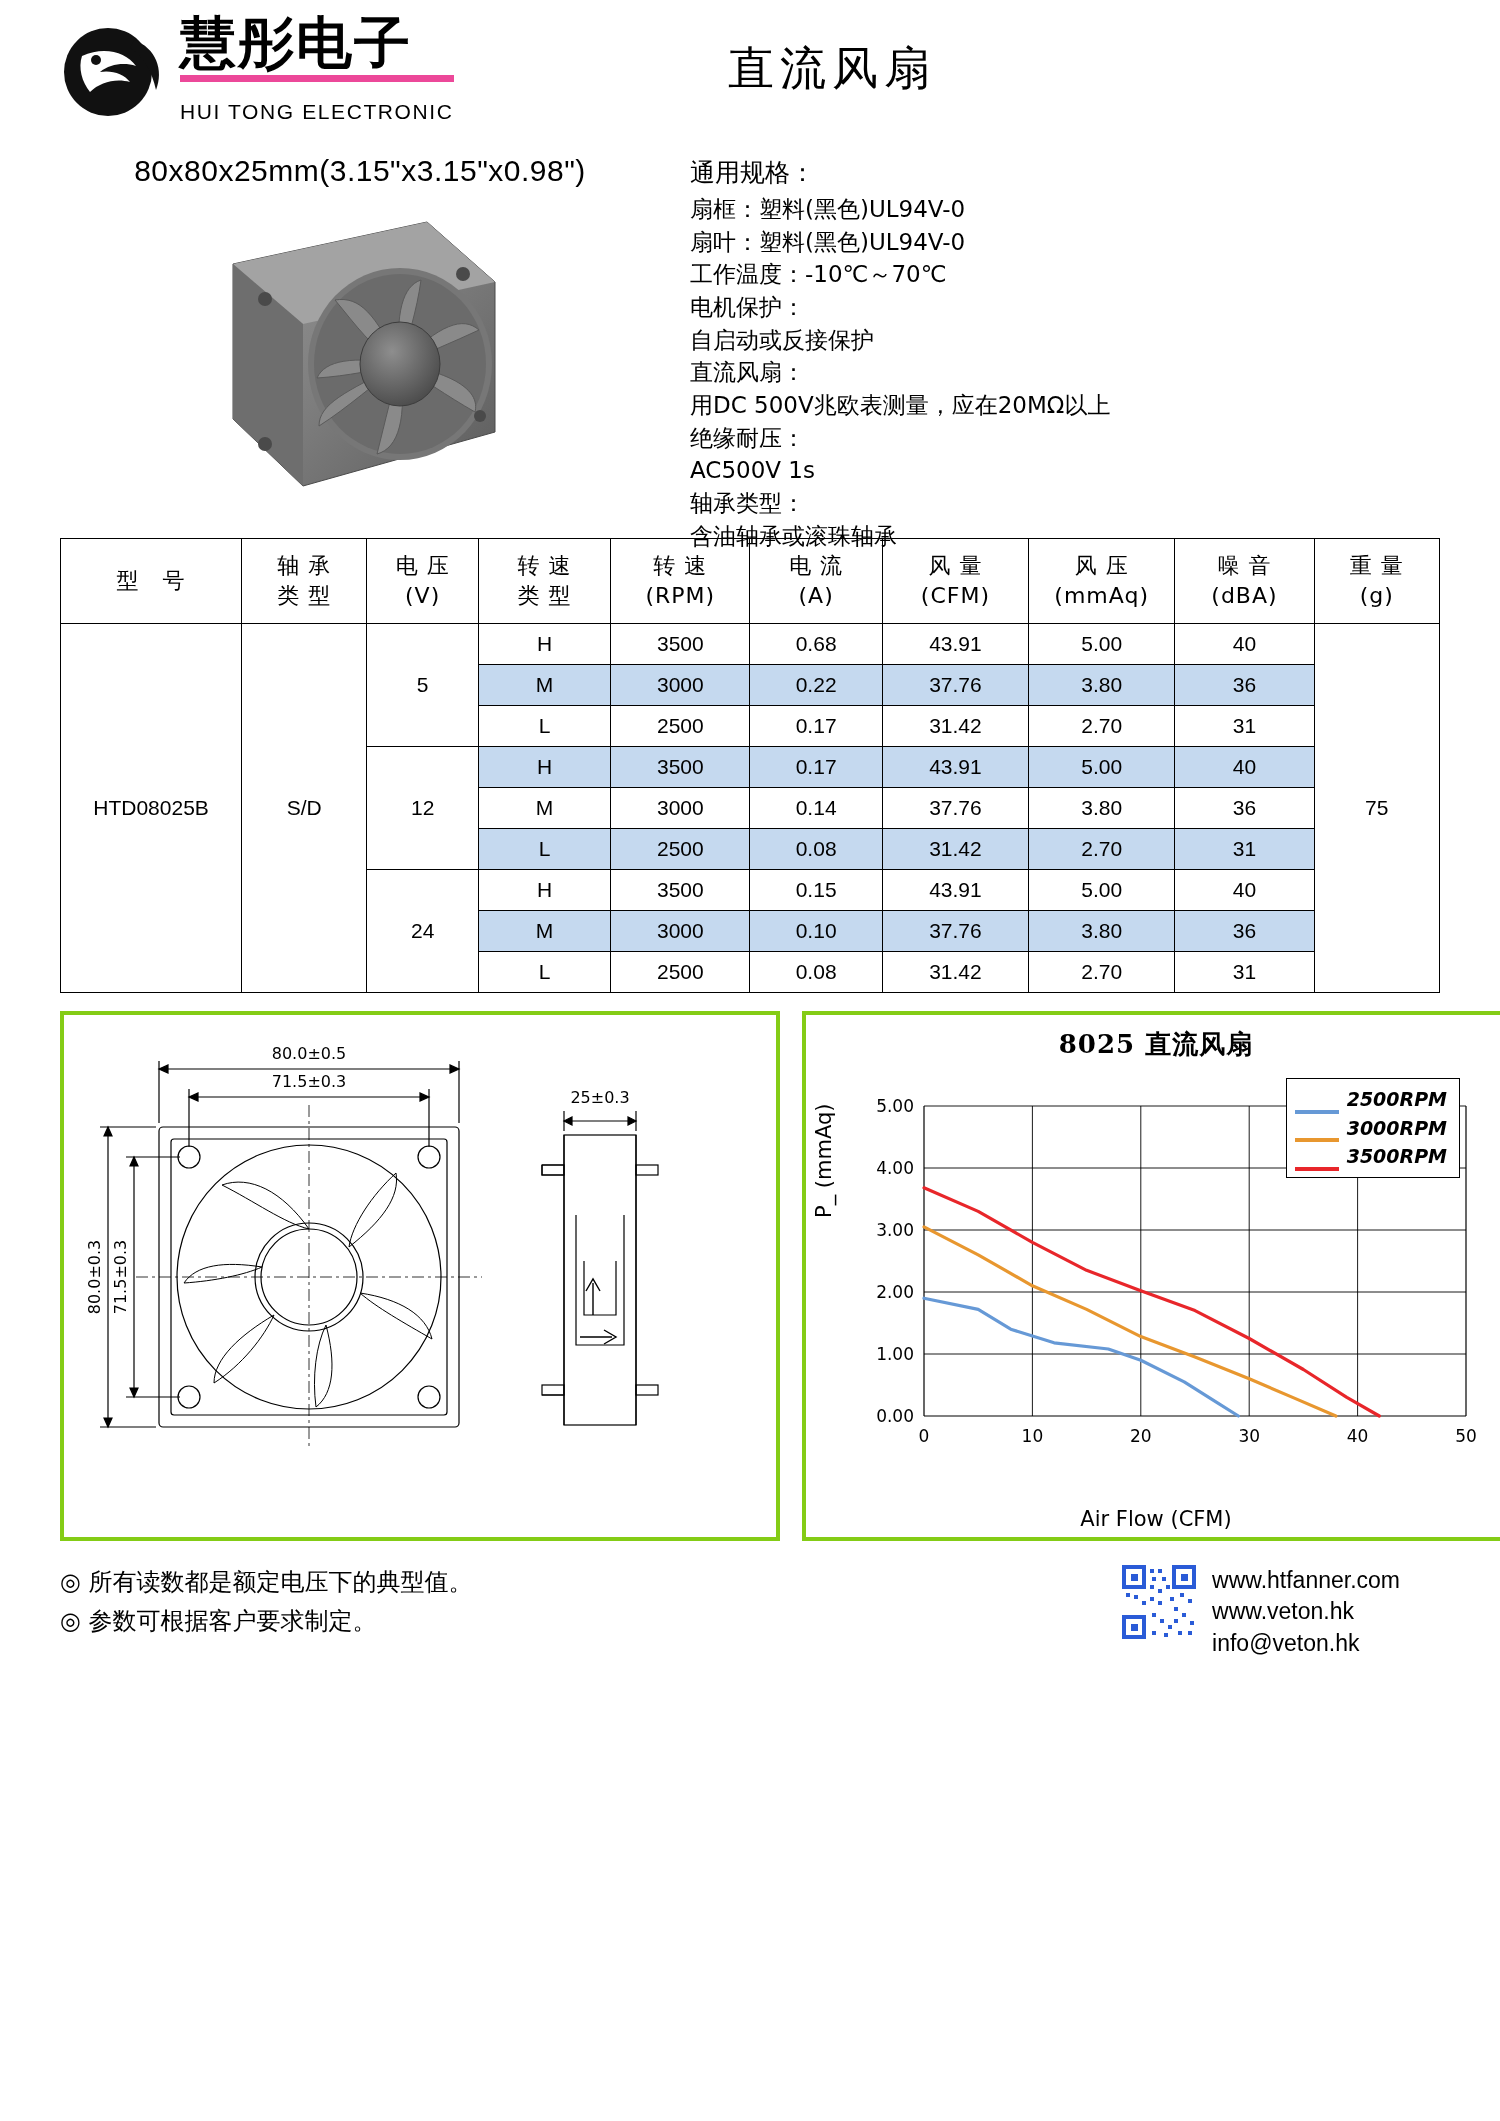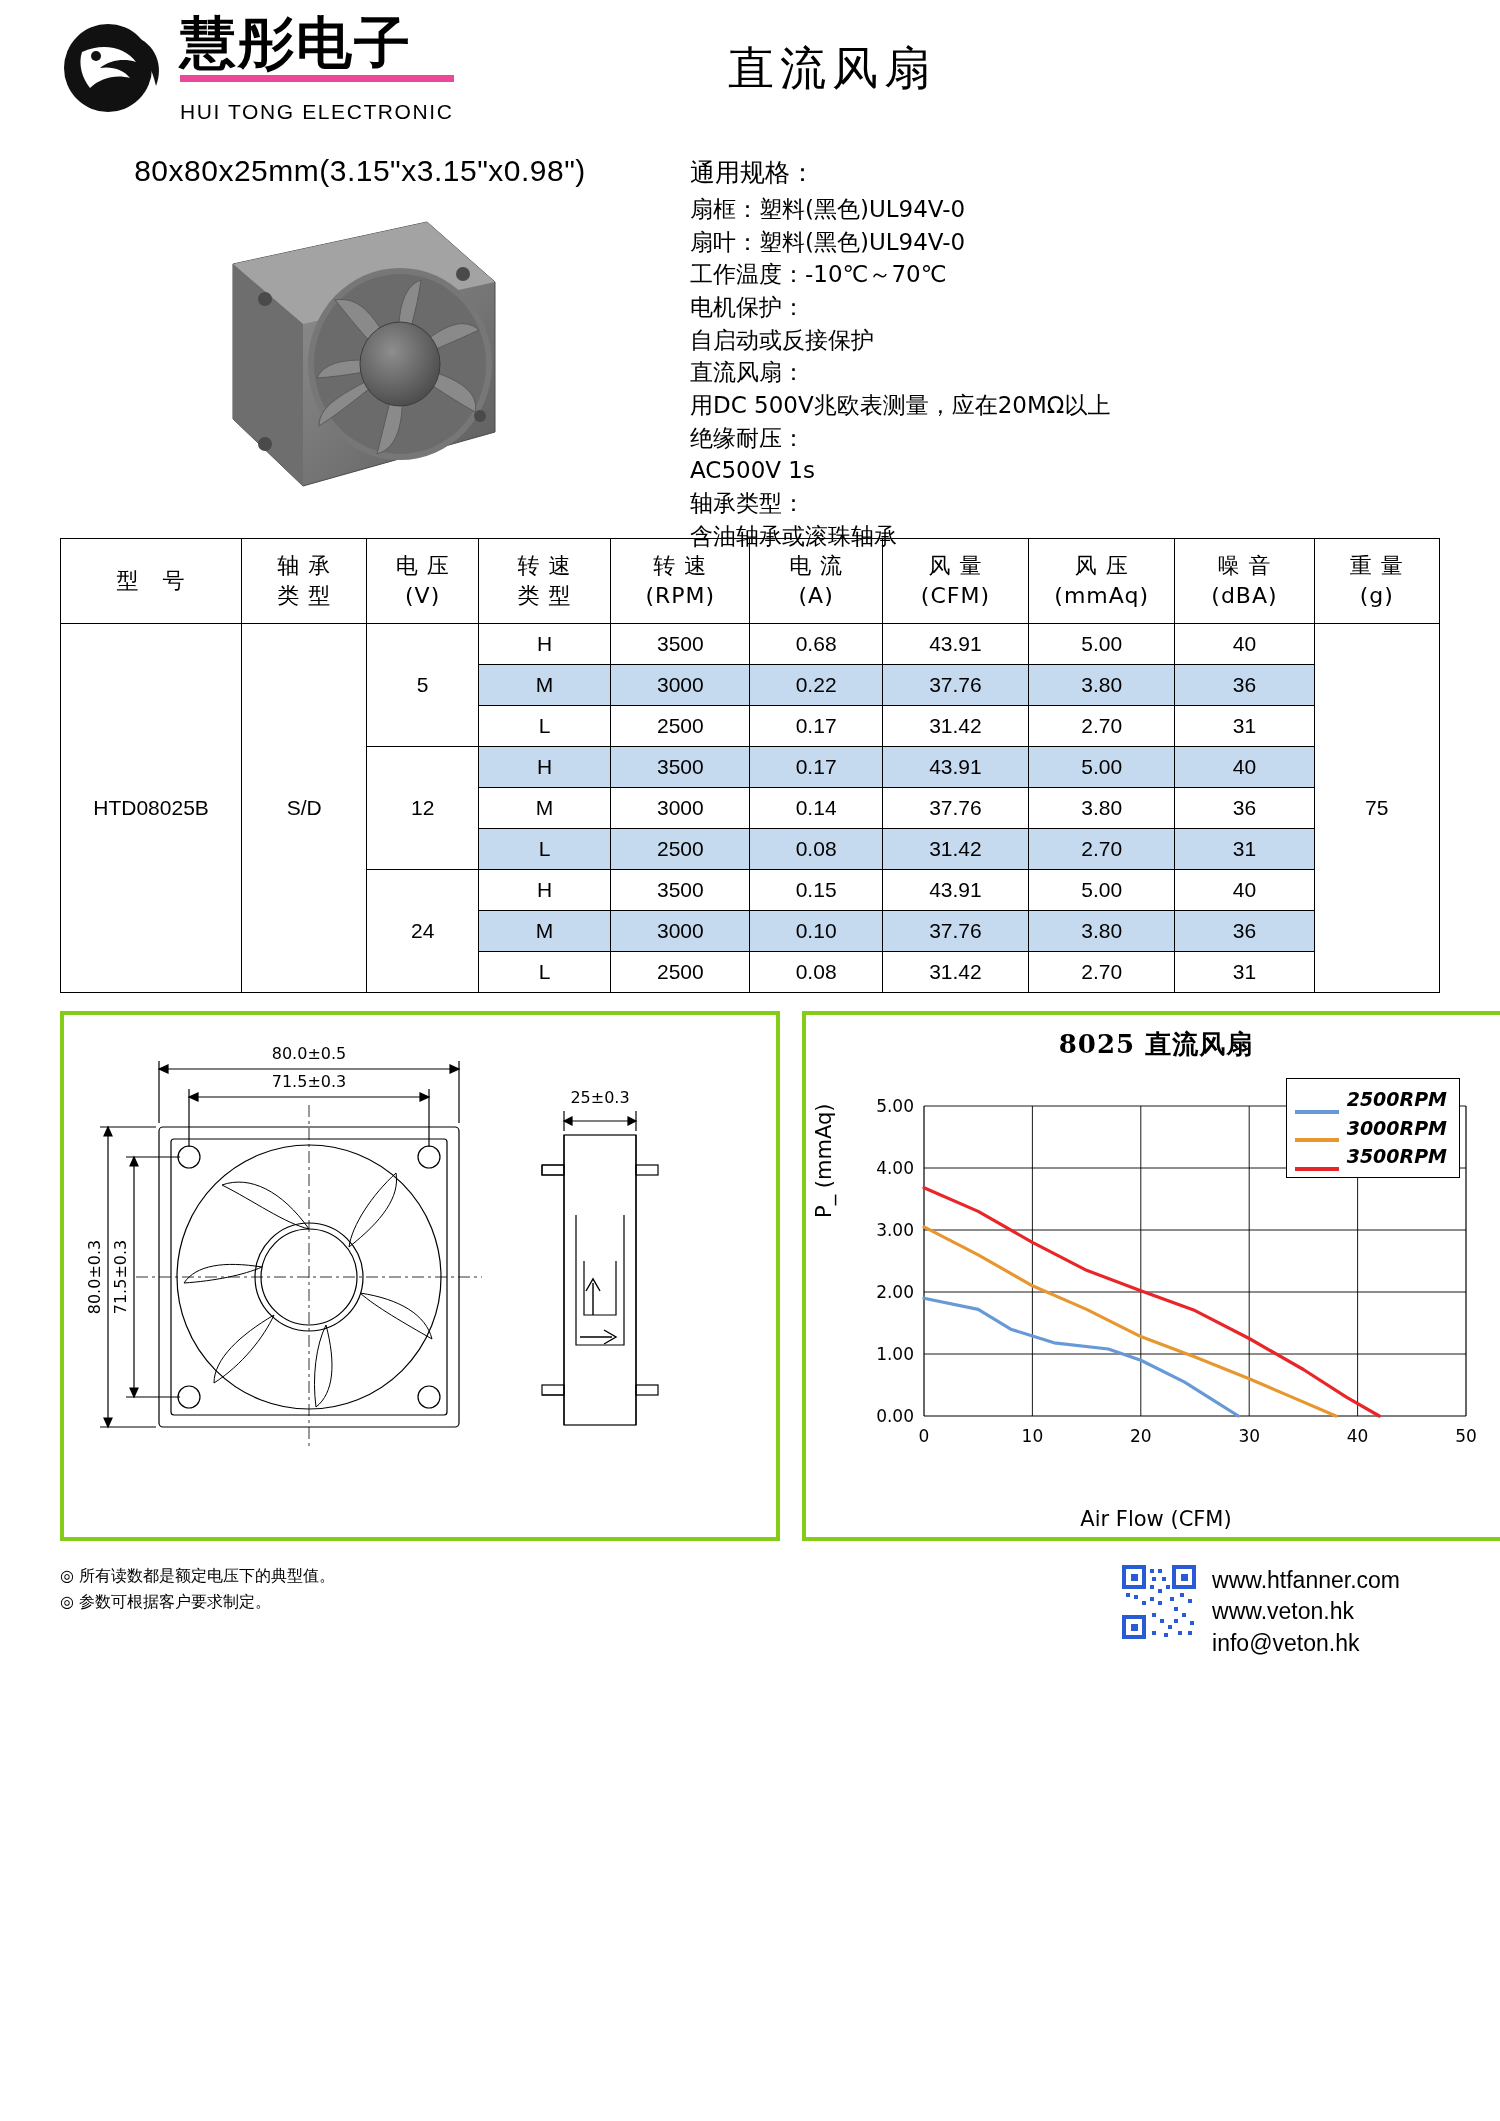--- a/index.html
+++ b/index.html
@@ -25,21 +25,21 @@
 
   
   .header {
     display: flex;
     align-items: flex-start;
     padding-top: 14px;
     height: 130px;
   }
   .logo-block {
     display: flex;
-    align-items: center;
+    align-items: flex-end;
     width: 620px;
   }
   .logo-mark {
     width: 110px;
     height: 102px;
     position: relative;
     flex: none;
   }
   .logo-mark svg { display:block; }
   .logo-text {
@@ -226,21 +226,21 @@
 
   
   .footer {
     display: flex;
     margin-top: 22px;
     align-items: flex-start;
   }
   .notes {
     width: 700px;
     font-family: "DejaVu Sans", sans-serif;
-    font-size: 16px;
+    font-size: 24px;
     line-height: 1.62;
   }
   .contact {
     flex: 1;
     display: flex;
     align-items: flex-start;
     justify-content: flex-end;
     padding-right: 40px;
     padding-top: 2px;
   }

